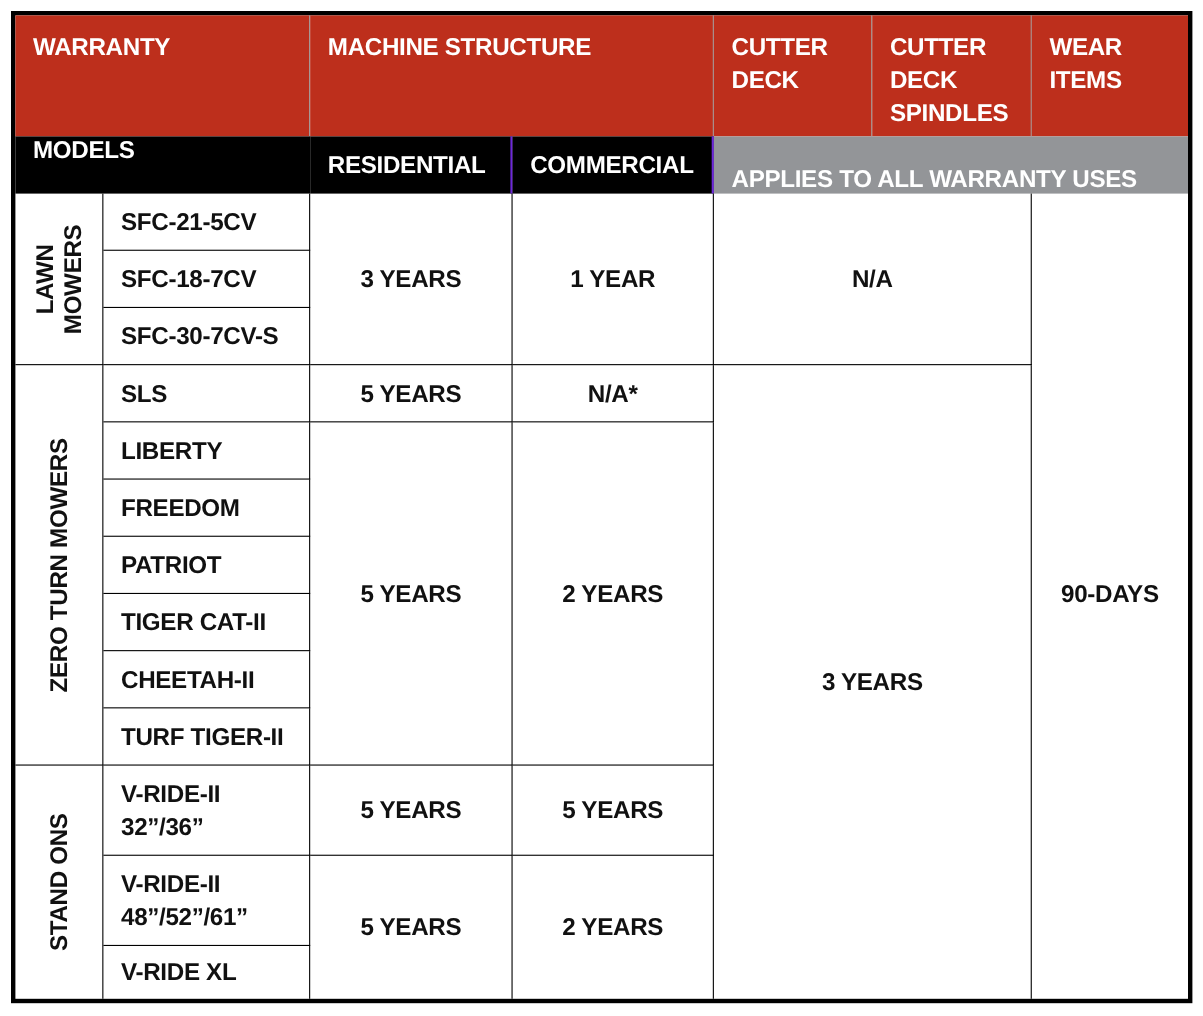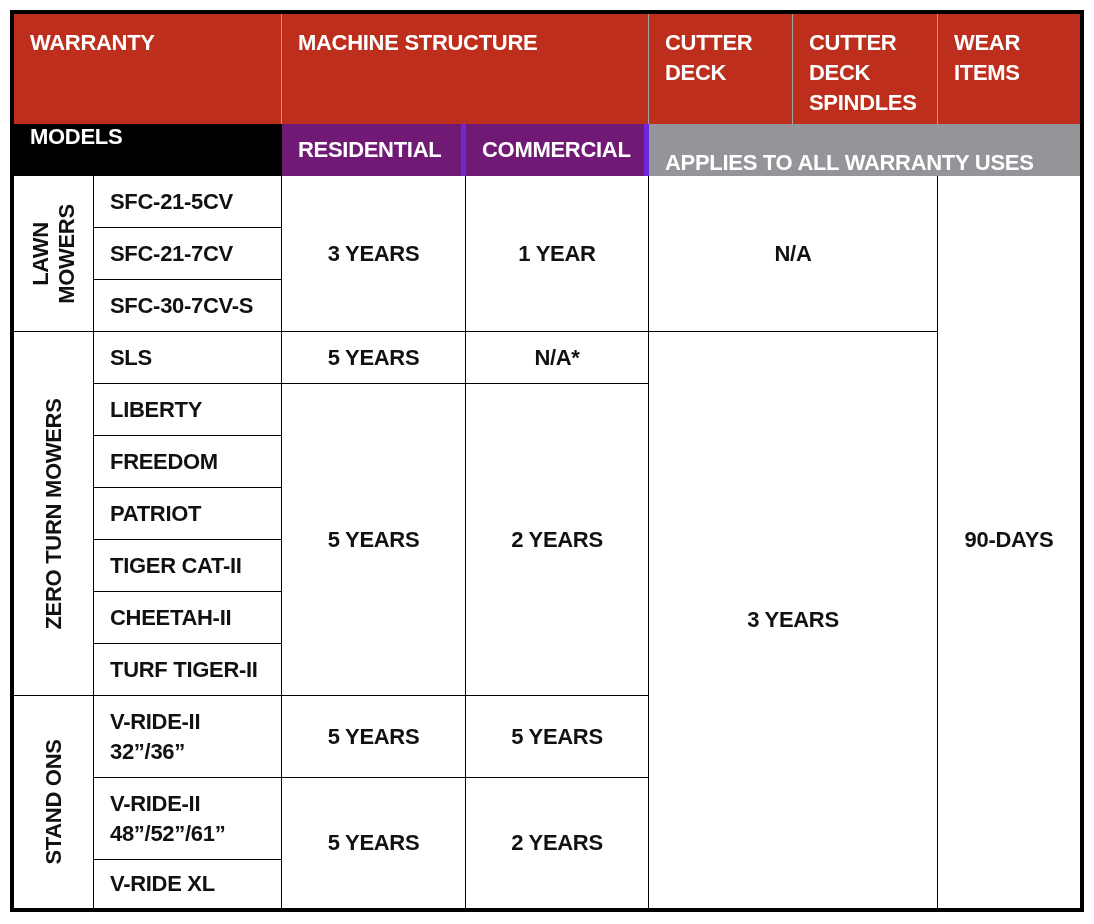--- a/index.html
+++ b/index.html
@@ -5,22 +5,22 @@
   html, body { margin: 0; padding: 0; background: #ffffff; }
   body { width: 1094px; height: 924px; position: relative; overflow: hidden;
          font-family: "Liberation Sans", sans-serif; }
   .frame { position: absolute; left: 10px; top: 10px; width: 1066px; height: 894px;
            border: 4px solid #000; background: #fff; box-sizing: content-box; }
   .cell { position: absolute; box-sizing: border-box; font-weight: bold;
           font-size: 22px; letter-spacing: -0.3px; color: #111; }
   .hdr-red { background: #bd2f1c; color: #fff; padding: 14px 0 0 16px; line-height: 30px;
              border-right: 1px solid #a3a3a3; }
   .hdr-black { background: #000; color: #ffffff; padding-left: 16px; display: flex; align-items: flex-start; }
-  .hdr-orange { background: #701a75; color: #fff; padding-left: 16px; display: flex; align-items: center;
-                border-right: 5px solid #6d28d9; }
+  .hdr-orange { background: #000000; color: #fff; padding-left: 16px; display: flex; align-items: center;
+                border-right: 2px solid #6d28d9; }
   .hdr-gray { background: #939598; color: #fff; padding-left: 16px; display: flex; align-items: flex-end; }
   .body-cell { border-right: 1.5px solid #000; border-bottom: 1.5px solid #000; display: flex;
                align-items: center; justify-content: center; text-align: center; }
   .model { justify-content: flex-start; text-align: left; padding-left: 16px; line-height: 30px; }
   .group { border-right: 1.5px solid #000; border-bottom: 1.5px solid #000; }
   .group .vlabel { position: absolute; left: 50%; top: 50%; transform: translate(-50%,-50%) rotate(-90deg);
                    white-space: nowrap; text-align: center; line-height: 26px; font-size: 22px; }
   .nob { border-bottom: none; }
   .nor { border-right: none; }
 </style>
@@ -65,21 +65,21 @@
   <div class="cell group" style="left:0;top:162px;width:80px;height:156px;">
     <div class="vlabel">
       <div>LAWN</div>
       <div>MOWERS</div>
     </div>
   </div>
   <div class="cell body-cell model" style="left:80px;top:162px;width:188px;height:52px;">
       <span>SFC-21-5CV</span>
     </div>
   <div class="cell body-cell model" style="left:80px;top:214px;width:188px;height:52px;">
-      <span>SFC-21-7CV</span>
+      <span>SFC-18-7CV</span>
     </div>
   <div class="cell body-cell model" style="left:80px;top:266px;width:188px;height:52px;">
       <span>SFC-30-7CV-S</span>
     </div>
   <div class="cell body-cell" style="left:268px;top:162px;width:184px;height:156px;">
       <span>3 YEARS</span>
     </div>
   <div class="cell body-cell" style="left:452px;top:162px;width:183px;height:156px;">
       <span>1 YEAR</span>
     </div>

